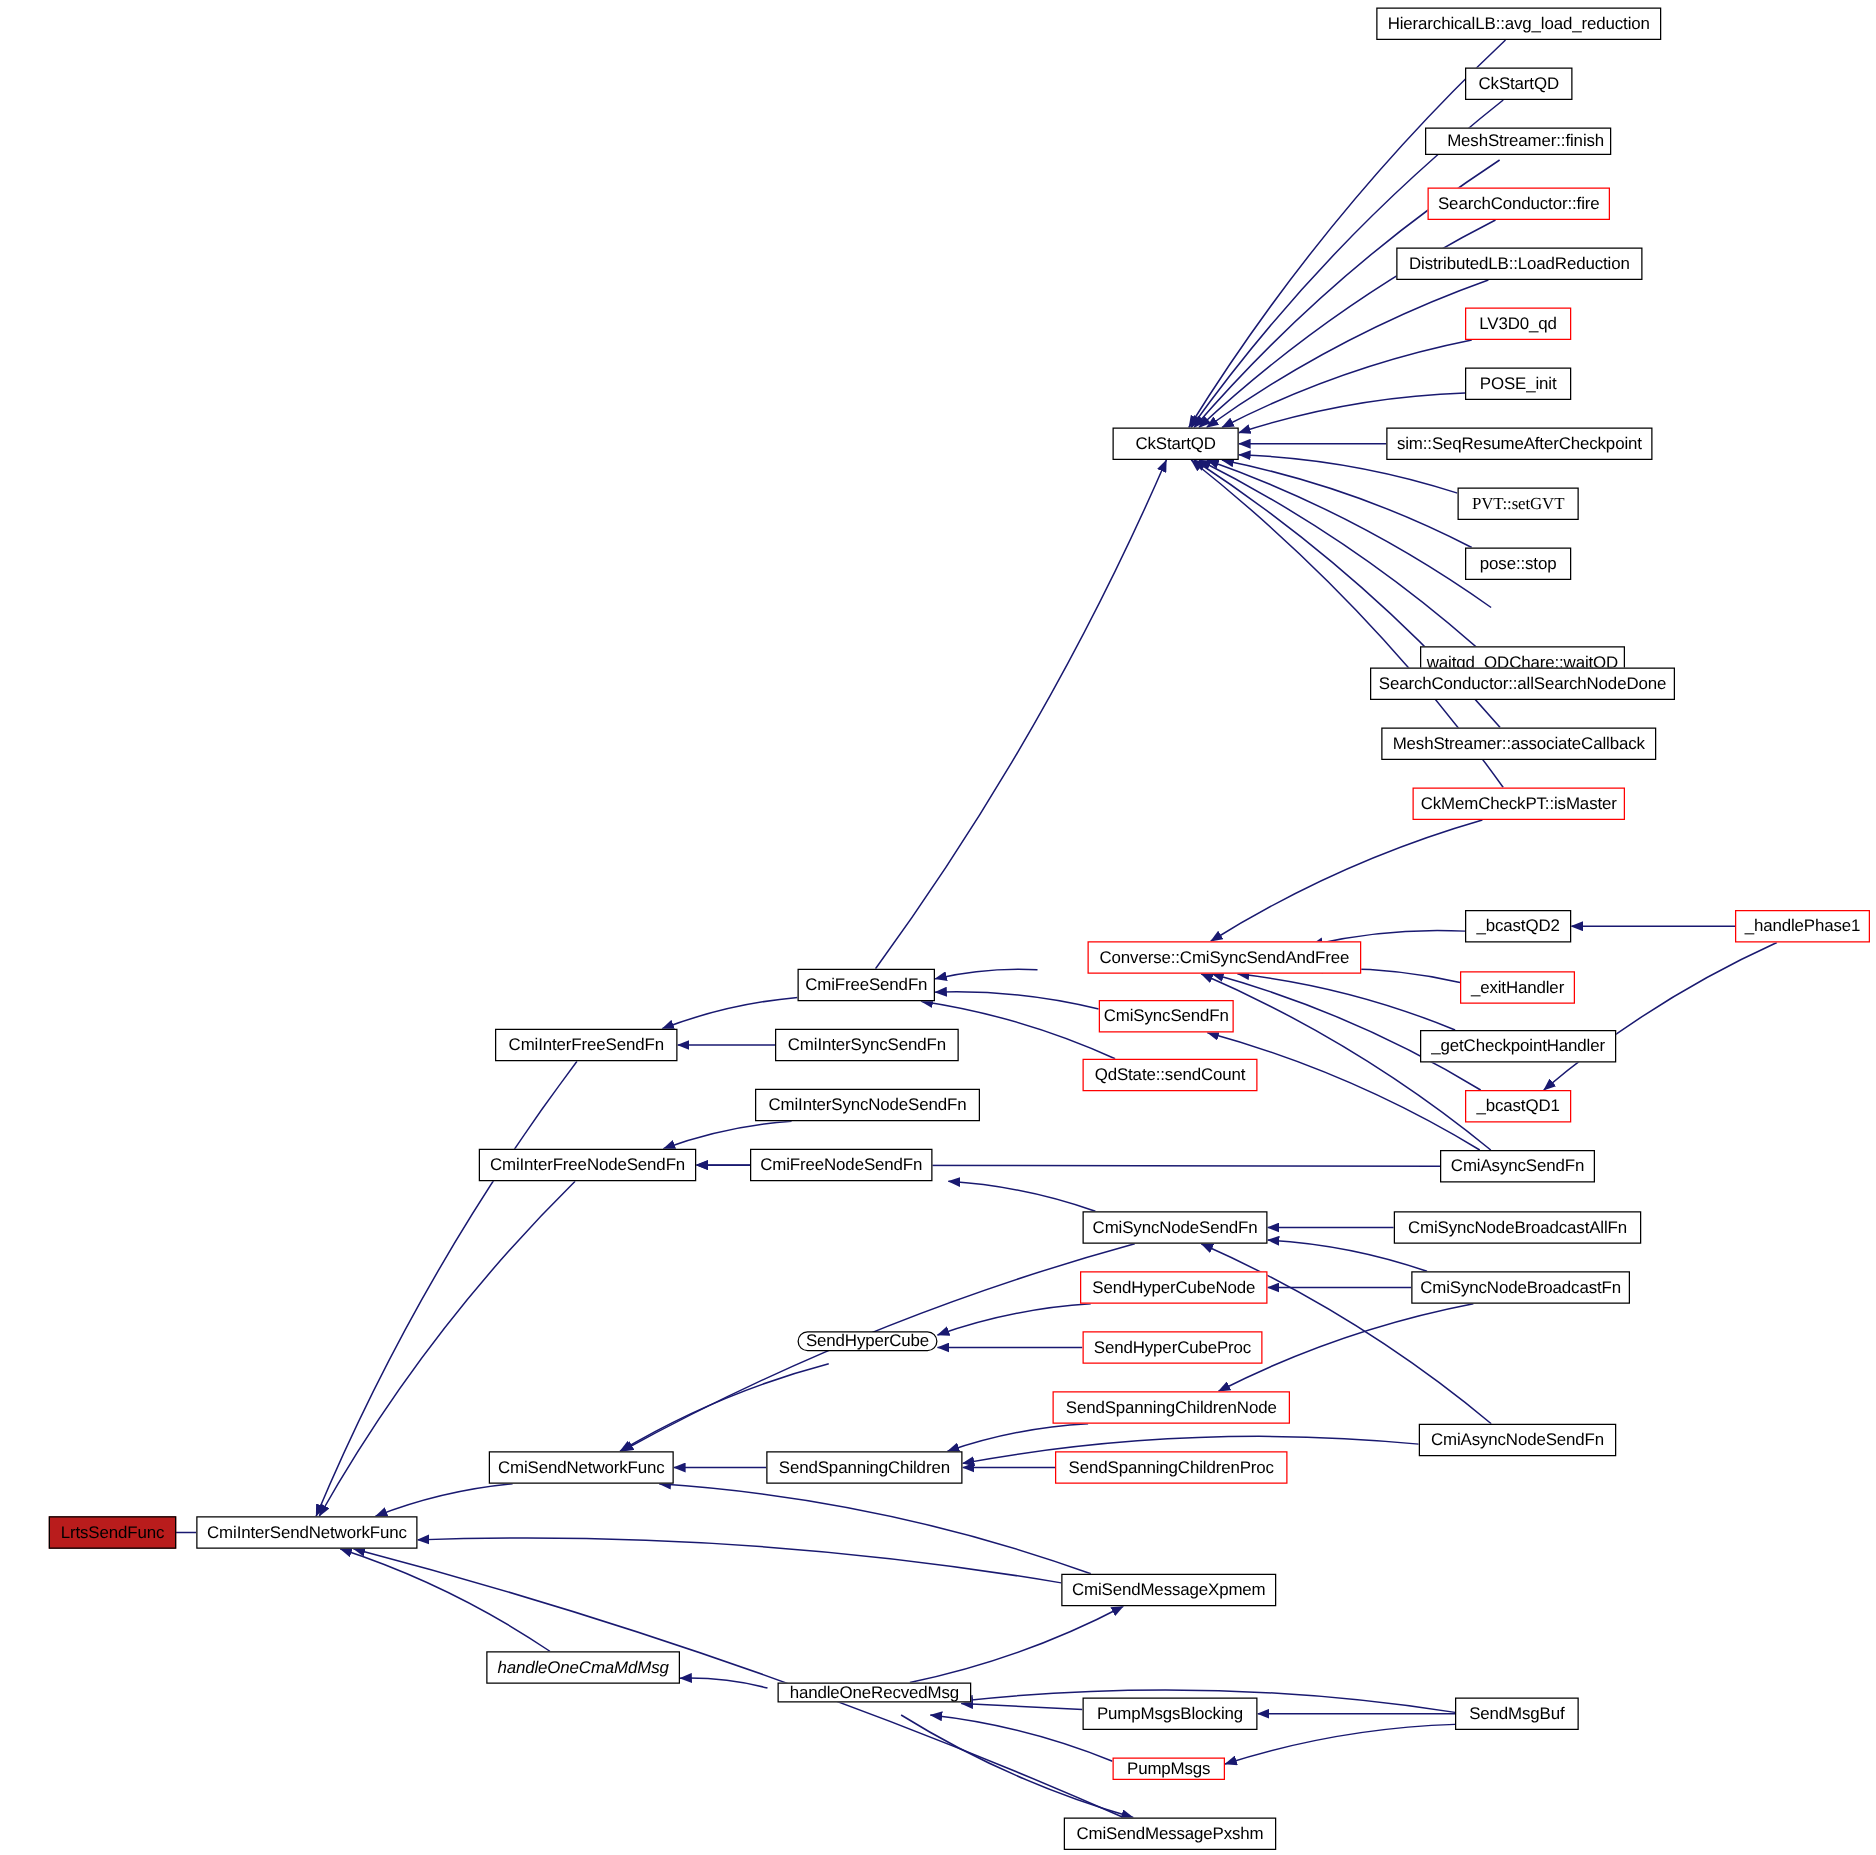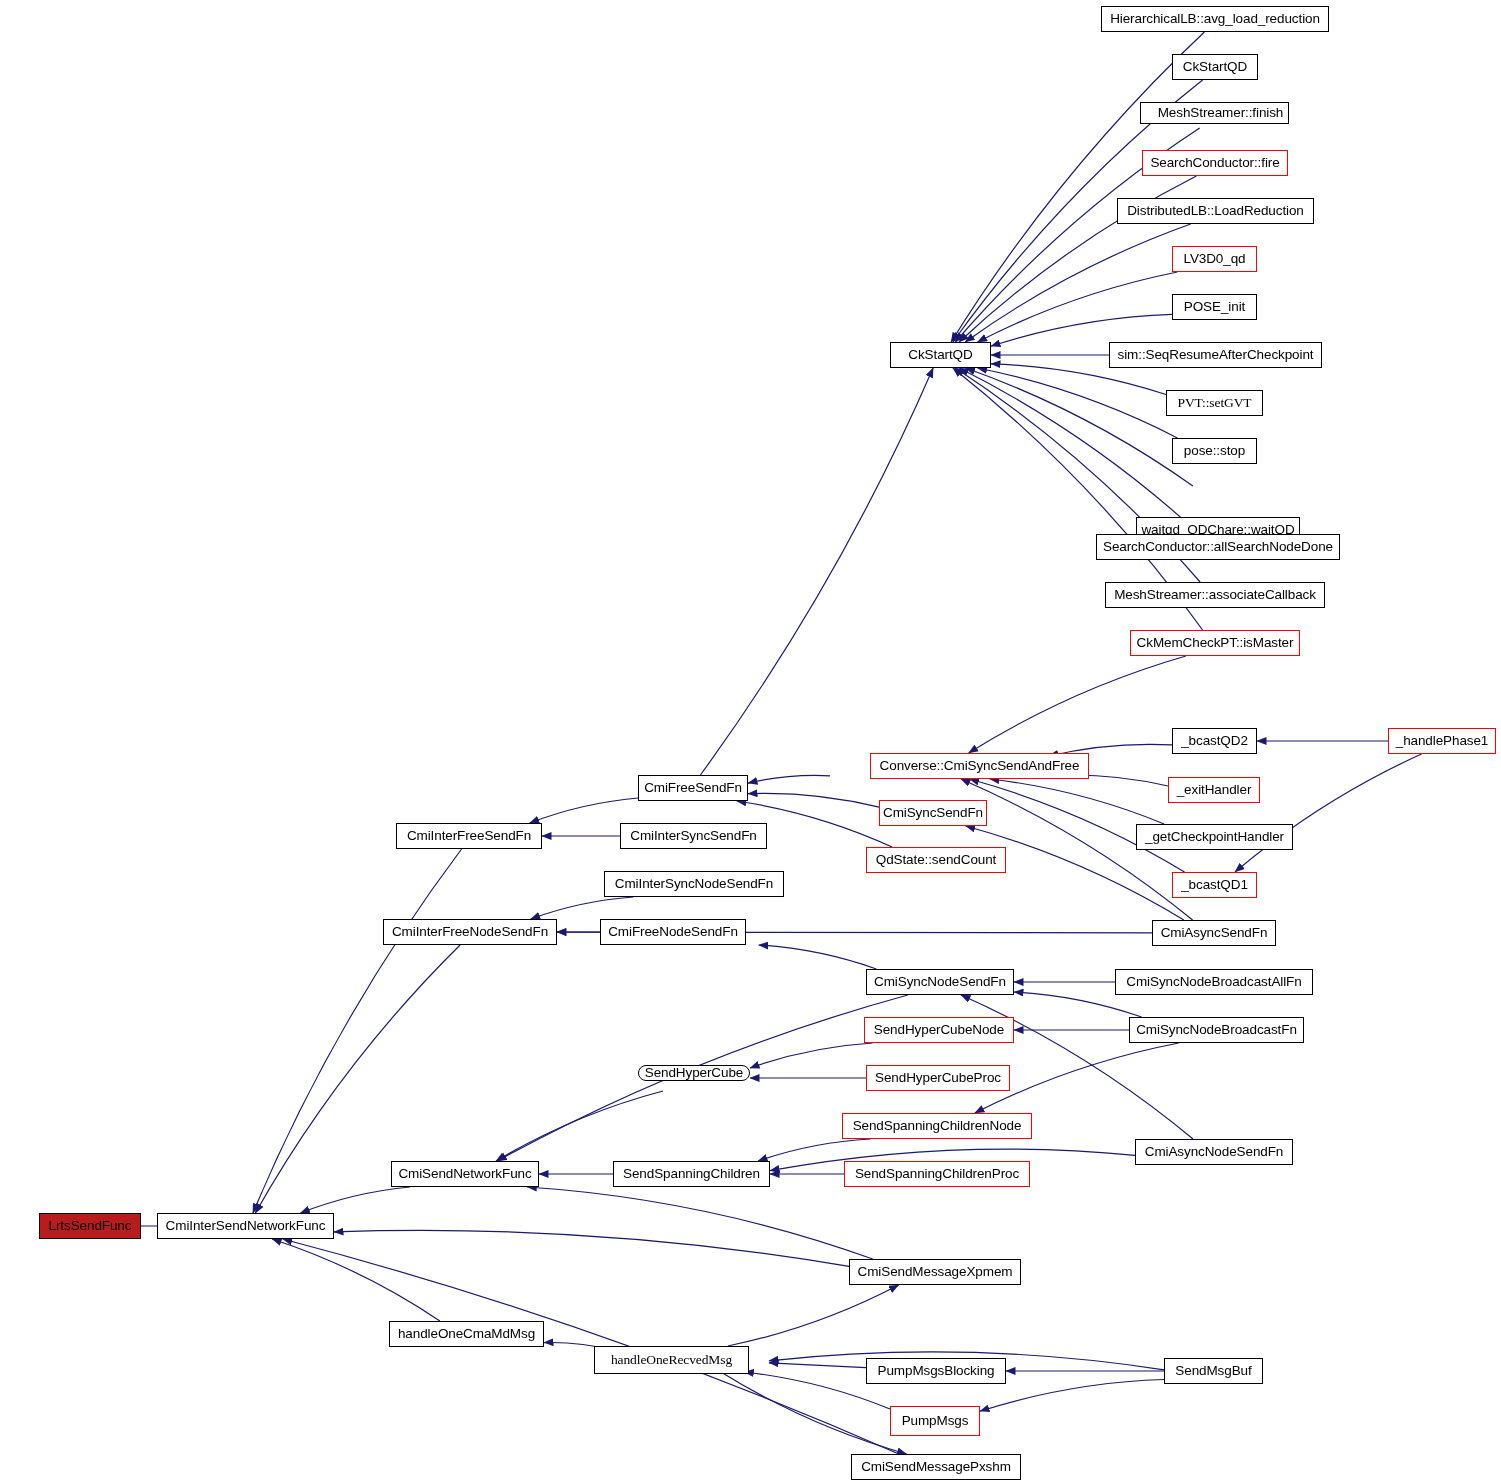--- a/index.html
+++ b/index.html
@@ -119,21 +119,21 @@
   <div id="nodes-layer">
       <div class="node filled" style="left: 8px; top: 1213px; width: 102px; height: 26px;">
         <span>LrtsSendFunc</span>
       </div>
       <div class="node" style="left: 157px; top: 1213px; width: 177px; height: 26px;">
         <span>CmiInterSendNetworkFunc</span>
       </div>
       <div class="node" style="left: 391px; top: 1161px; width: 148px; height: 26px;">
         <span>CmiSendNetworkFunc</span>
       </div>
-      <div class="node" style="left: 389px; top: 1321px; width: 155px; height: 26px;">
+      <div class="node" style="left: 389px; top: 1321px; width: 155px; height: 26px; font-style: italic;">
         <span>handleOneCmaMdMsg</span>
       </div>
       <div class="node" style="left: 396px; top: 823px; width: 146px; height: 26px;">
         <span>CmiInterFreeSendFn</span>
       </div>
       <div class="node" style="left: 383px; top: 919px; width: 174px; height: 26px;">
         <span>CmiInterFreeNodeSendFn</span>
       </div>
       <div class="node" style="left: 620px; top: 823px; width: 147px; height: 26px;">
         <span>CmiInterSyncSendFn</span>
@@ -200,27 +200,27 @@
       </div>
       <div class="node red" style="left: 844px; top: 1161px; width: 186px; height: 26px;">
         <span>SendSpanningChildrenProc</span>
       </div>
       <div class="node" style="left: 1135px; top: 1139px; width: 158px; height: 26px;">
         <span>CmiAsyncNodeSendFn</span>
       </div>
       <div class="node" style="left: 849px; top: 1259px; width: 172px; height: 26px;">
         <span>CmiSendMessageXpmem</span>
       </div>
-      <div class="node" style="left: 594px; top: 1346px; width: 155px; height: 28px; font-family: Liberation Serif, serif;">
+      <div class="node" style="left: 622px; top: 1346px; width: 155px; height: 16px;">
         <span>handleOneRecvedMsg</span>
       </div>
       <div class="node" style="left: 866px; top: 1358px; width: 140px; height: 26px;">
         <span>PumpMsgsBlocking</span>
       </div>
-      <div class="node red" style="left: 890px; top: 1406px; width: 90px; height: 30px;">
+      <div class="node red" style="left: 890px; top: 1406px; width: 90px; height: 18px;">
         <span>PumpMsgs</span>
       </div>
       <div class="node" style="left: 1164px; top: 1358px; width: 99px; height: 26px;">
         <span>SendMsgBuf</span>
       </div>
       <div class="node" style="left: 851px; top: 1454px; width: 170px; height: 26px;">
         <span>CmiSendMessagePxshm</span>
       </div>
       <div class="node" style="left: 890px; top: 342px; width: 101px; height: 26px;">
         <span>CkStartQD</span>

